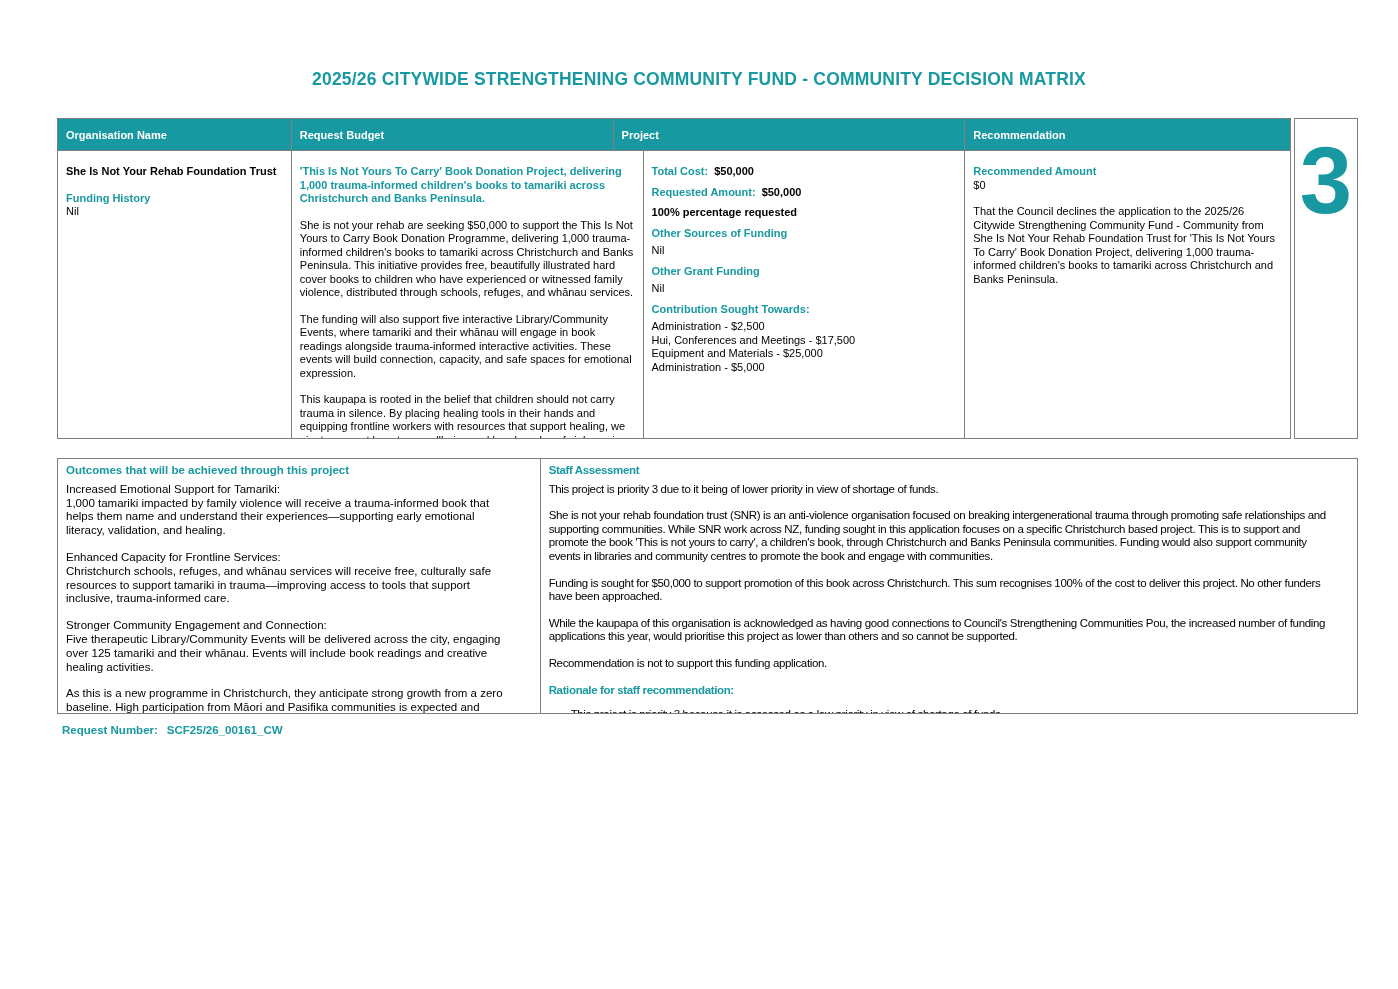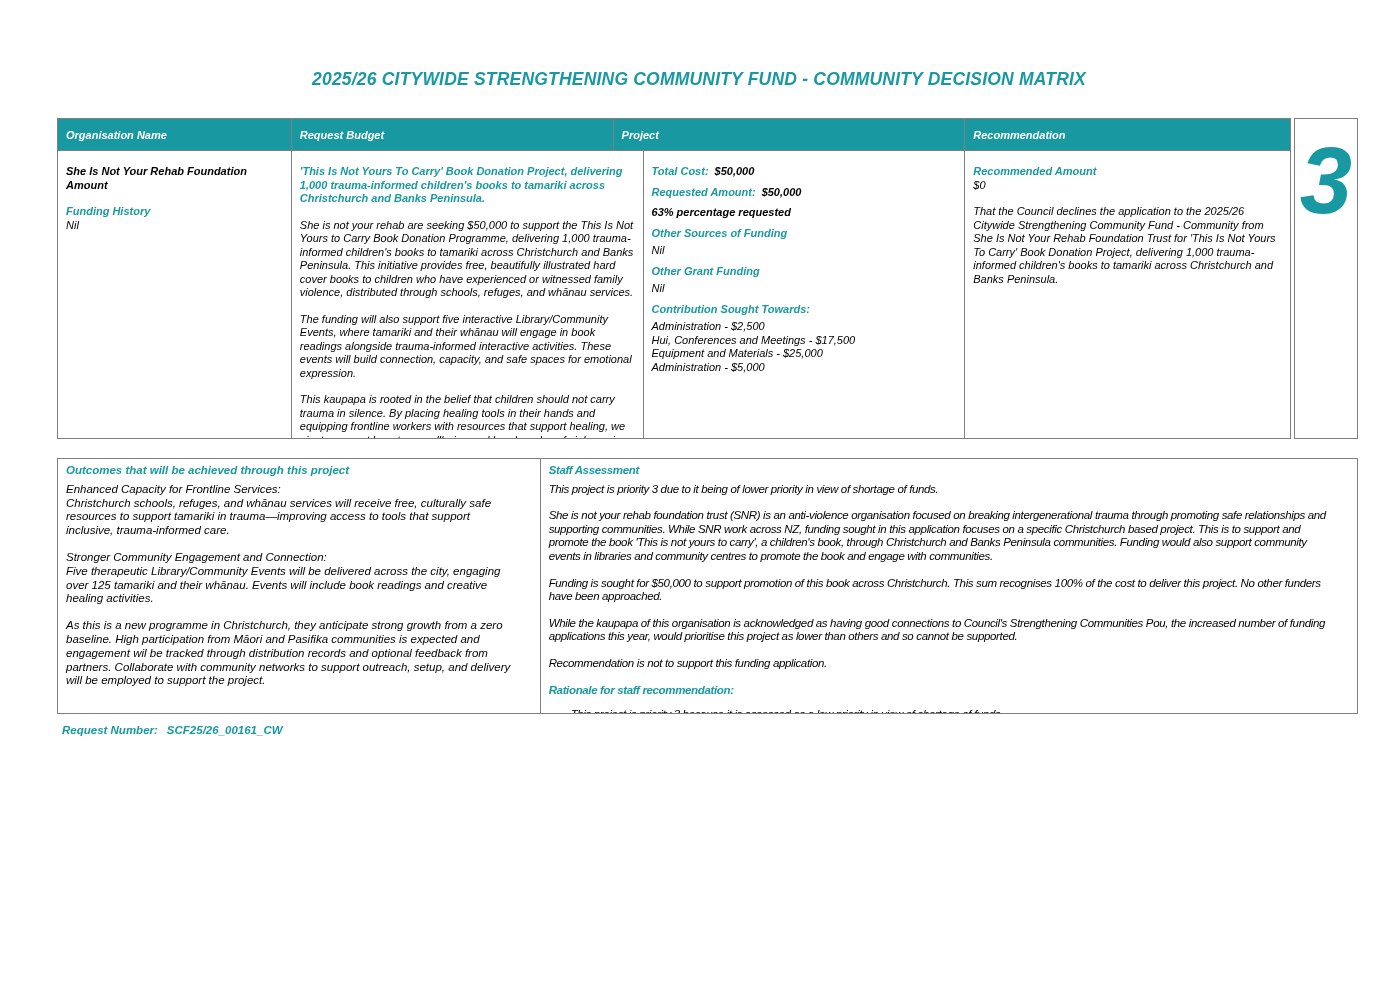--- a/index.html
+++ b/index.html
@@ -2,21 +2,20 @@
 <html style="--teal: #1899A1; --border: #7f7f7f;"><head>
 <meta charset="utf-8">
 <style>
   :root { --teal:#1899A1; --border:#7f7f7f; --ink:#000; }
   * { margin:0; padding:0; box-sizing:border-box; }
   html,body { background:#fff; }
   #page {
     position:relative; width:1398px; height:790px; background:#fff;
     font-family:"Liberation Sans","DejaVu Sans",sans-serif; color:var(--ink);
     overflow:hidden;
-    font-style:italic;
   }
   .title {
     position:absolute; top:69px; left:0; width:100%;
     text-align:center; color:var(--teal); font-weight:bold; font-size:17.5px;
     letter-spacing:0.2px;
   }
   
   .matrix {
     position:absolute; left:57px; top:118px; width:1234px;
     border-left:1px solid var(--border); border-top:1px solid var(--border);
@@ -92,40 +91,40 @@
   <div class="matrix">
     <div class="hrow">
       <div class="hcell w1">Organisation Name</div>
       <div class="hcell w3">Request Budget</div>
       <div class="hcell w2">Project</div>
       <div class="hcell w4">Recommendation</div>
     </div>
     <div class="brow">
 
       <div class="bcell w1">
-        <div class="org-name">She Is Not Your Rehab Foundation Amount</div>
+        <div class="org-name">She Is Not Your Rehab Foundation Trust</div>
         <div class="teal-b funding-history-label">Funding History</div>
         <div>Nil</div>
       </div>
 
       <div class="bcell w2">
         <div class="teal-b proj-title">'This Is Not Yours To Carry' Book Donation Project, delivering 1,000 trauma-informed children's books to tamariki across Christchurch and Banks Peninsula.</div>
         <div class="para">She is not your rehab are seeking $50,000 to support the This Is Not Yours to Carry Book Donation Programme, delivering 1,000 trauma-informed children's books to tamariki across Christchurch and Banks Peninsula. This initiative provides free, beautifully illustrated hard cover books to children who have experienced or witnessed family violence, distributed through schools, refuges, and whānau services.</div>
         <div class="para">The funding will also support five interactive Library/Community Events, where tamariki and their whānau will engage in book readings alongside trauma-informed interactive activities. These events will build connection, capacity, and safe spaces for emotional expression.</div>
         <div class="para">This kaupapa is rooted in the belief that children should not carry trauma in silence. By placing healing tools in their hands and equipping frontline workers with resources that support healing, we aim to support long-term wellbeing and break cycles of violence in our communities.</div>
       </div>
 
       <div class="bcell w3">
         <div class="budget-line">
           <span class="teal-b">Total Cost:</span><span class="blk-b budget-val">$50,000</span>
         </div>
         <div class="budget-line">
           <span class="teal-b">Requested Amount:</span><span class="blk-b budget-val">$50,000</span>
         </div>
-        <div class="budget-line blk-b">63% percentage requested</div>
+        <div class="budget-line blk-b">100% percentage requested</div>
         <div class="budget-line teal-b tight">Other Sources of Funding</div>
         <div class="budget-line">Nil</div>
         <div class="budget-line teal-b tight gap-lg">Other Grant Funding</div>
         <div class="budget-line">Nil</div>
         <div class="budget-line teal-b tight">Contribution Sought Towards:</div>
         <div class="contrib-line">Administration - $2,500</div>
         <div class="contrib-line">Hui, Conferences and Meetings - $17,500</div>
         <div class="contrib-line">Equipment and Materials - $25,000</div>
         <div class="contrib-line">Administration - $5,000</div>
       </div>
@@ -140,20 +139,22 @@
   </div>
 
   <div class="priority-box">
     <div class="priority-num">3</div>
   </div>
 
   <div class="lower">
 
     <div class="lcell outcomes-cell">
       <div class="section-heading">Outcomes that will be achieved through this project</div>
+      <div class="para pre">Increased Emotional Support for Tamariki:
+1,000 tamariki impacted by family violence will receive a trauma-informed book that helps them name and understand their experiences—supporting early emotional literacy, validation, and healing.</div>
       <div class="para pre">Enhanced Capacity for Frontline Services:
 Christchurch schools, refuges, and whānau services will receive free, culturally safe resources to support tamariki in trauma—improving access to tools that support inclusive, trauma-informed care.</div>
       <div class="para pre">Stronger Community Engagement and Connection:
 Five therapeutic Library/Community Events will be delivered across the city, engaging over 125 tamariki and their whānau. Events will include book readings and creative healing activities.</div>
       <div class="para pre">As this is a new programme in Christchurch, they anticipate strong growth from a zero baseline. High participation from Māori and Pasifika communities is expected and engagement wil be tracked through distribution records and optional feedback from partners. Collaborate with community networks to support outreach, setup, and delivery will be employed to support the project.</div>
     </div>
 
     <div class="lcell staff-cell">
       <div class="section-heading">Staff Assessment</div>
       <div class="para">This project is priority 3 due to it being of lower priority in view of shortage of funds.</div>

